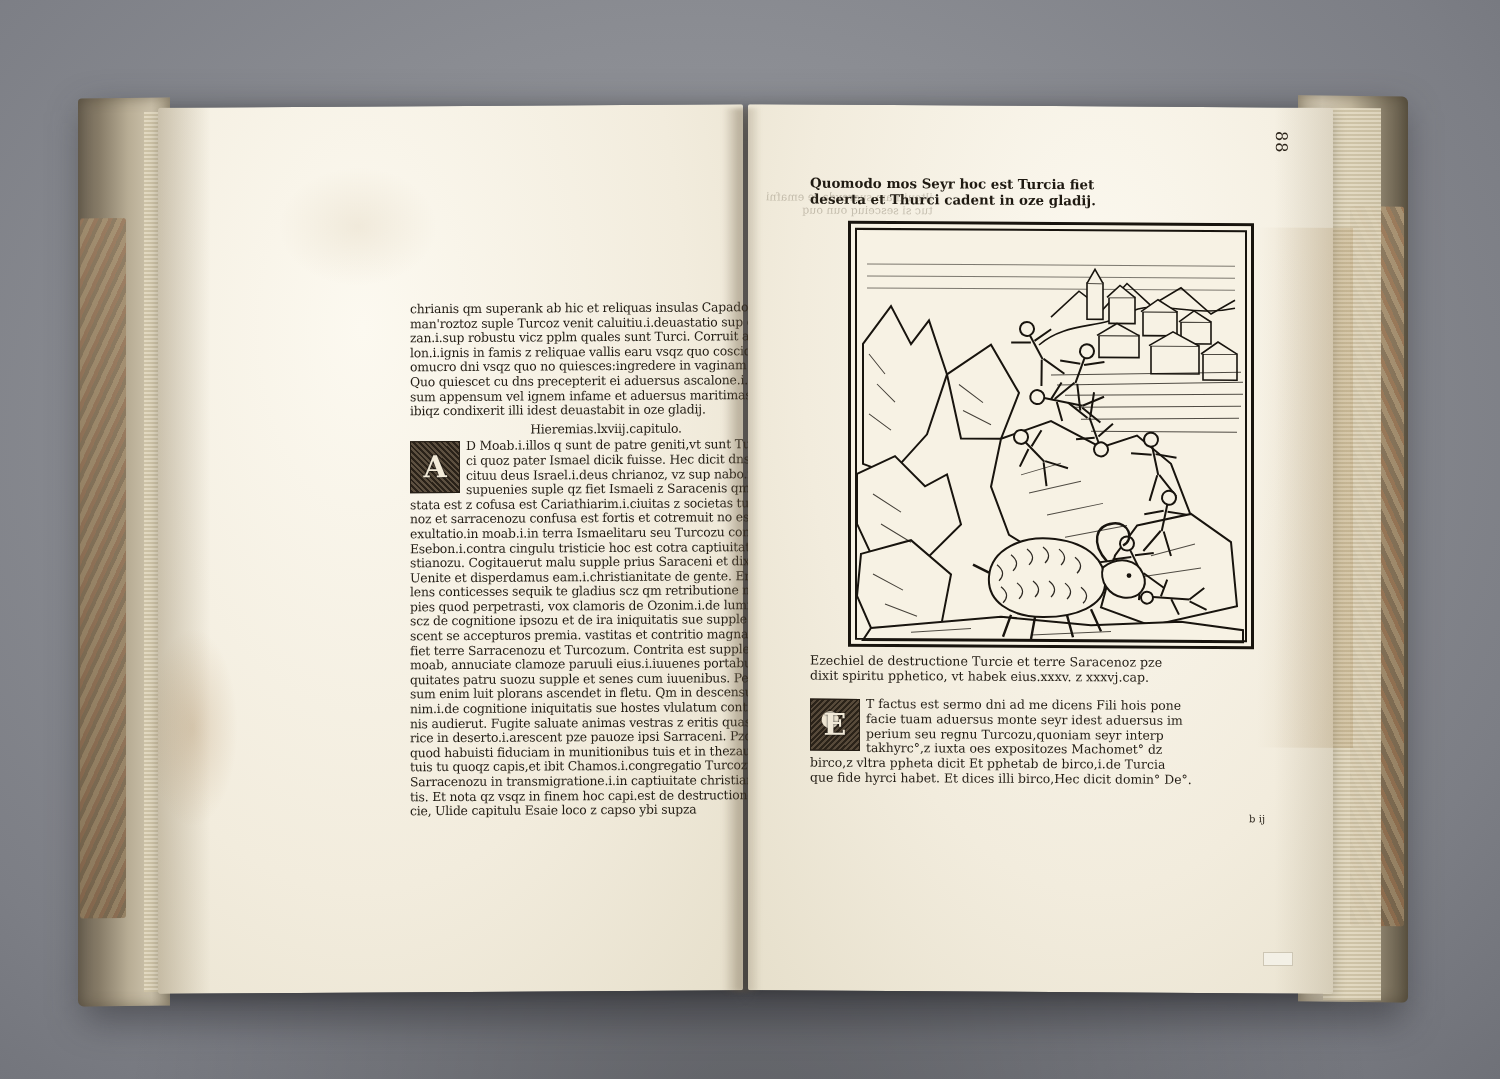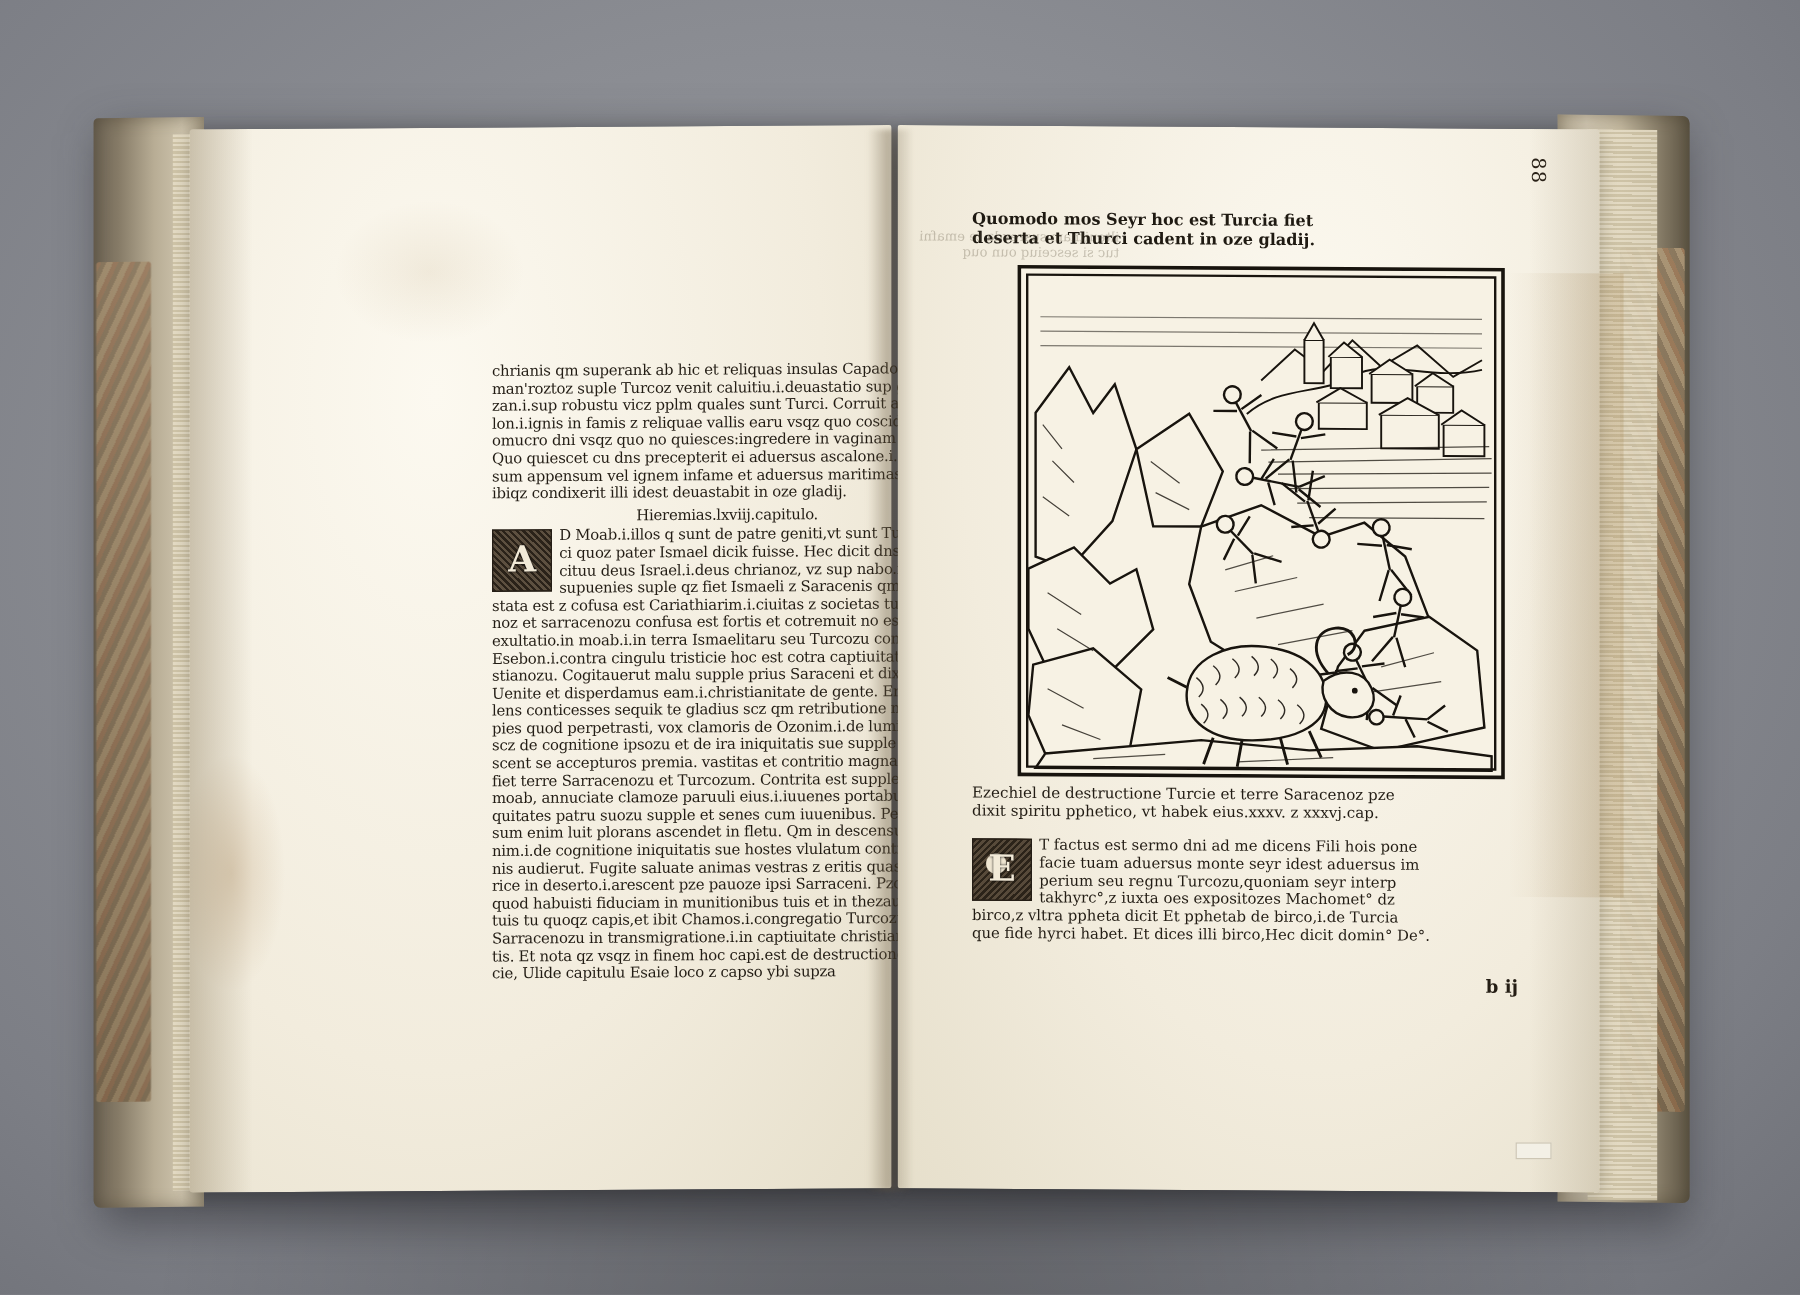--- a/index.html
+++ b/index.html
@@ -250,23 +250,22 @@
     line-height: 14.8px;
     color: #221c14;
     text-align: justify;
   }
   #right-text .ln { display:block; white-space: nowrap; }
   #signature {
     position: absolute;
     right: 68px;
     top: 706px;
     font-family: "DejaVu Serif", serif;
-    font-size: 15px;
+    font-size: 10px;
     color: #241d14;
-    font-weight: bold;
   }
   .bleed {
     position: absolute;
     color: rgba(90,78,58,0.30);
     font-family: "DejaVu Serif", serif;
     font-size: 11px;
     line-height: 13px;
     transform: scaleX(-1);
     white-space: nowrap;
   }

